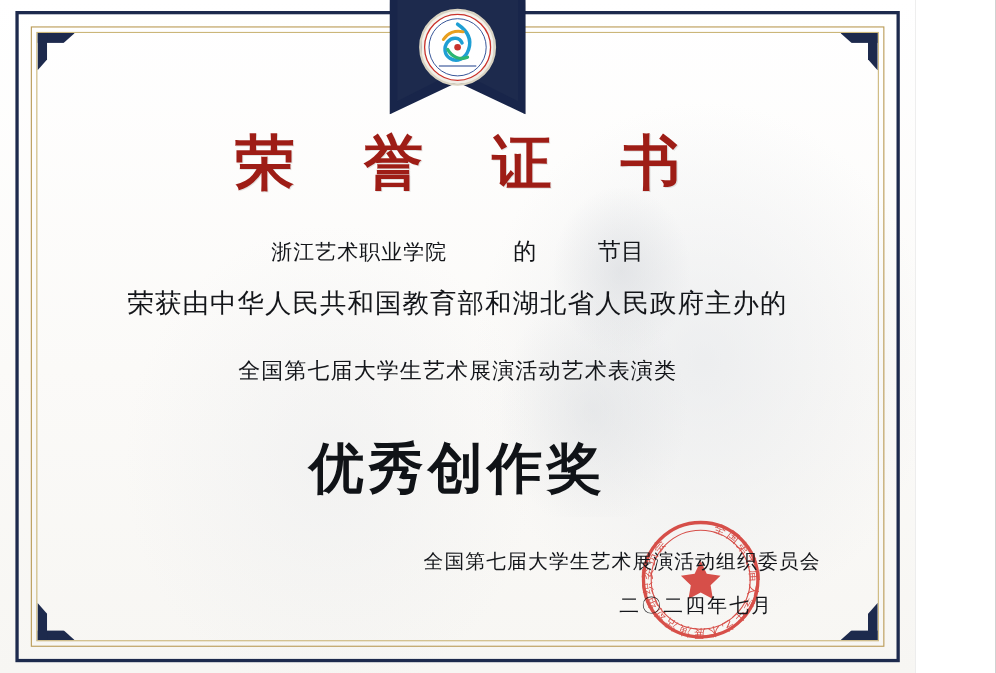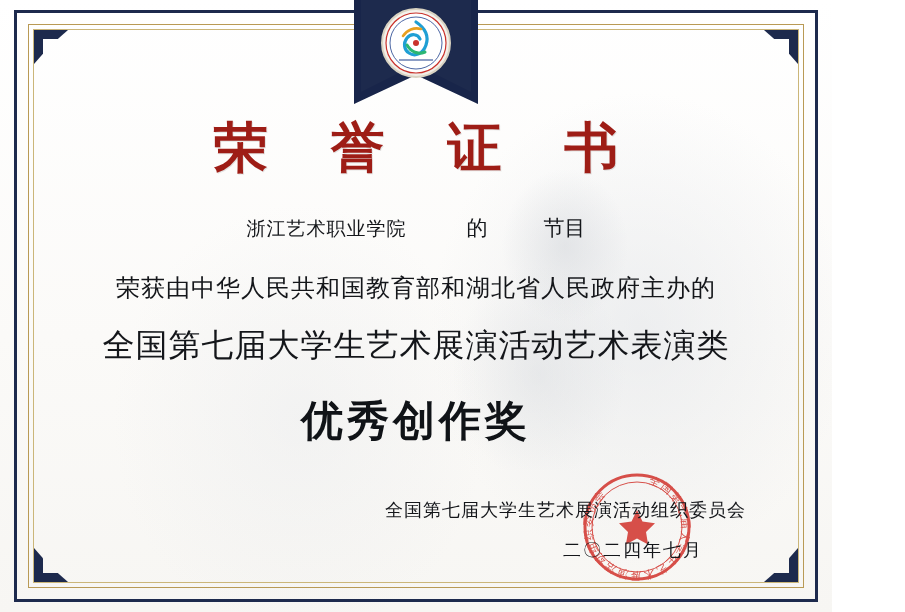--- a/index.html
+++ b/index.html
@@ -172,38 +172,38 @@
   }
   .line-recipient .work {
     font-size: 21px;
     letter-spacing: 1px;
   }
   .line-recipient .program {
     font-size: 21px;
   }
 
   .line2 {
-    top: 272px;
+    top: 260px;
     font-size: 24px;
     letter-spacing: 1px;
   }
   .line3 {
     top: 324px;
-    font-size: 32px;
+    font-size: 20px;
     letter-spacing: 1px;
   }
 
   .award {
     position: absolute;
     top: 393px;
     left: 0;
     right: 0;
     text-align: center;
     font-family: "DejaVu Sans", "Liberation Sans", sans-serif;
-    font-size: 42px;
+    font-size: 50px;
     font-weight: bold;
     letter-spacing: 4px;
     color: #101317;
   }
 
   
   .signature {
     position: absolute;
     right: 86px;
     top: 498px;

